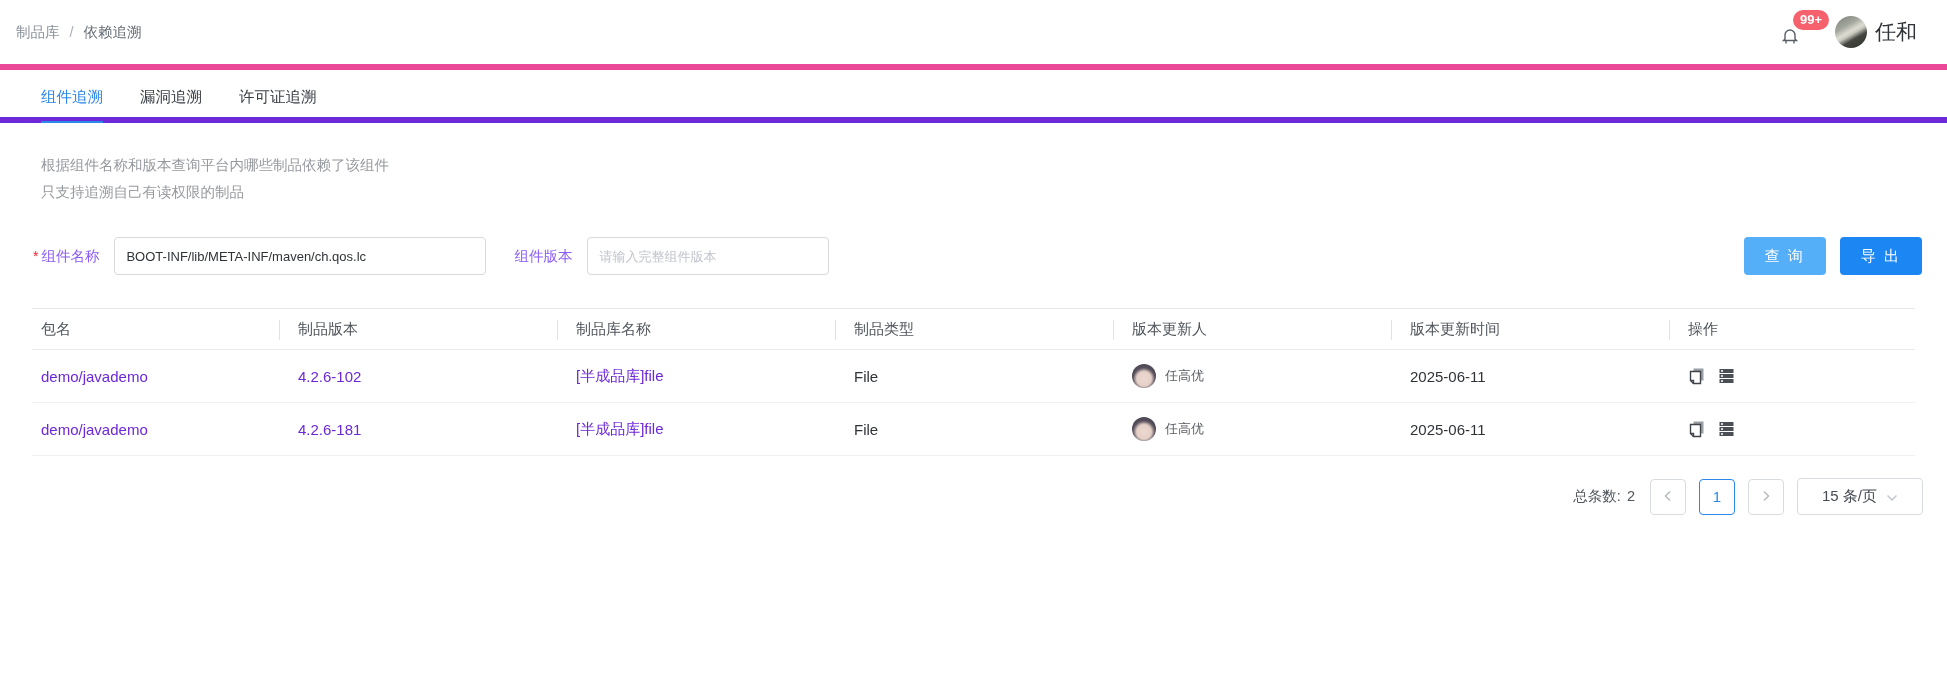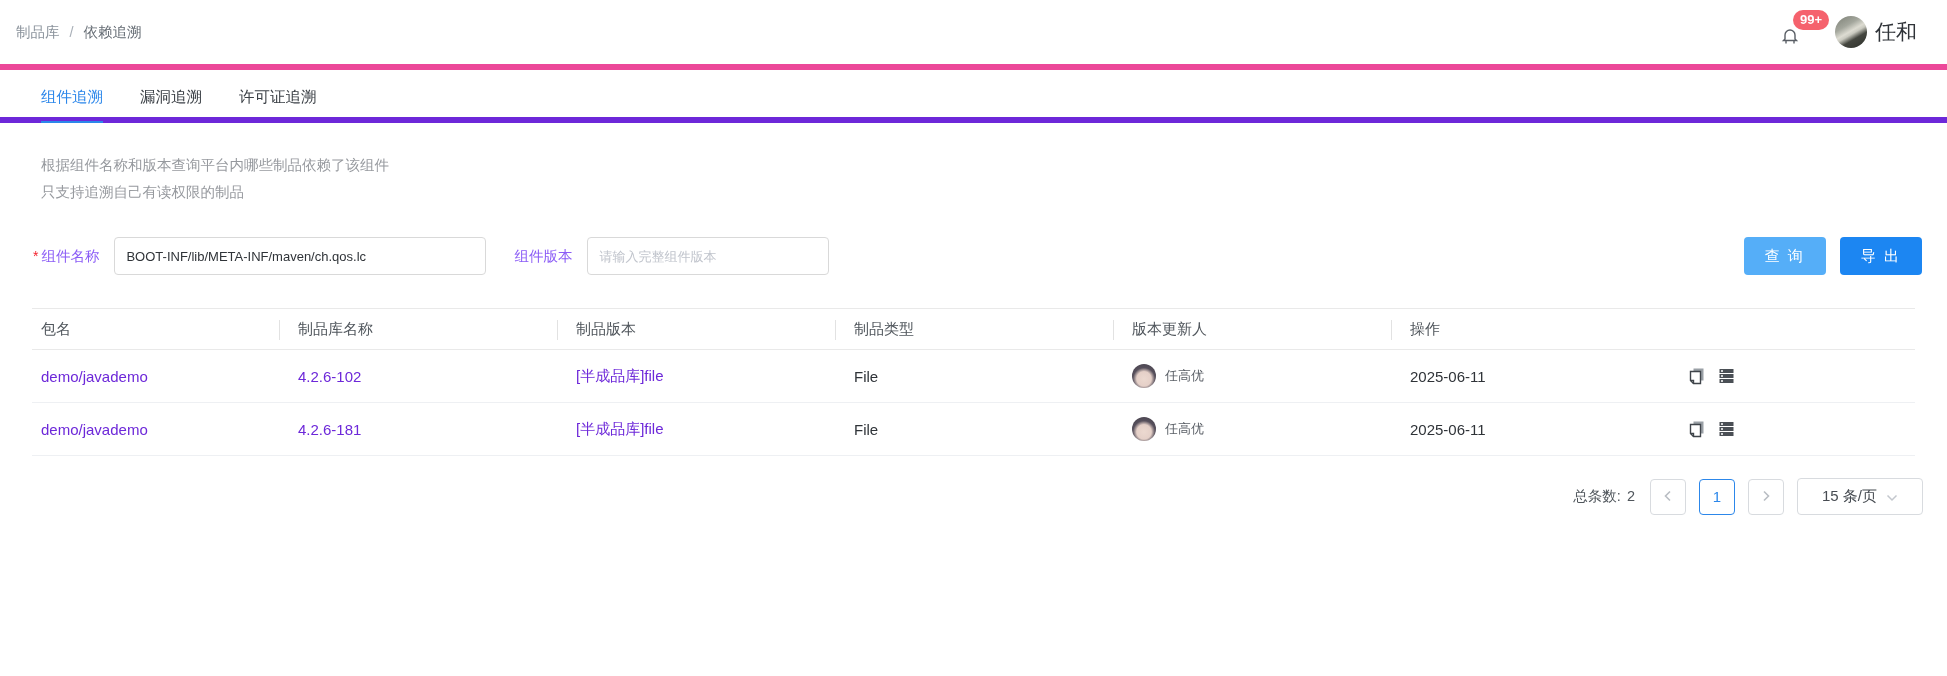--- a/index.html
+++ b/index.html
@@ -165,24 +165,25 @@
     <input class="inp inp-version" type="text" placeholder="请输入完整组件版本" style="">
     <div class="form-actions">
       <button class="btn btn-search">查 询</button>
       <button class="btn btn-export">导 出</button>
     </div>
   </div>
 
   <div class="table">
     <div class="thead">
       <div class="th col-package">包名</div>
+      <div class="th col-version">制品版本</div>
       <div class="th col-repo">制品库名称</div>
-      <div class="th col-version">制品版本</div>
       <div class="th col-type">制品类型</div>
       <div class="th col-updater">版本更新人</div>
+      <div class="th col-updated">版本更新时间</div>
       <div class="th col-ops">操作</div>
     </div>
 
     <div class="trow">
       <div class="td col-package">
           <span class="link">demo/javademo</span>
         </div>
       <div class="td col-version">
           <span class="link">4.2.6-102</span>
         </div>

